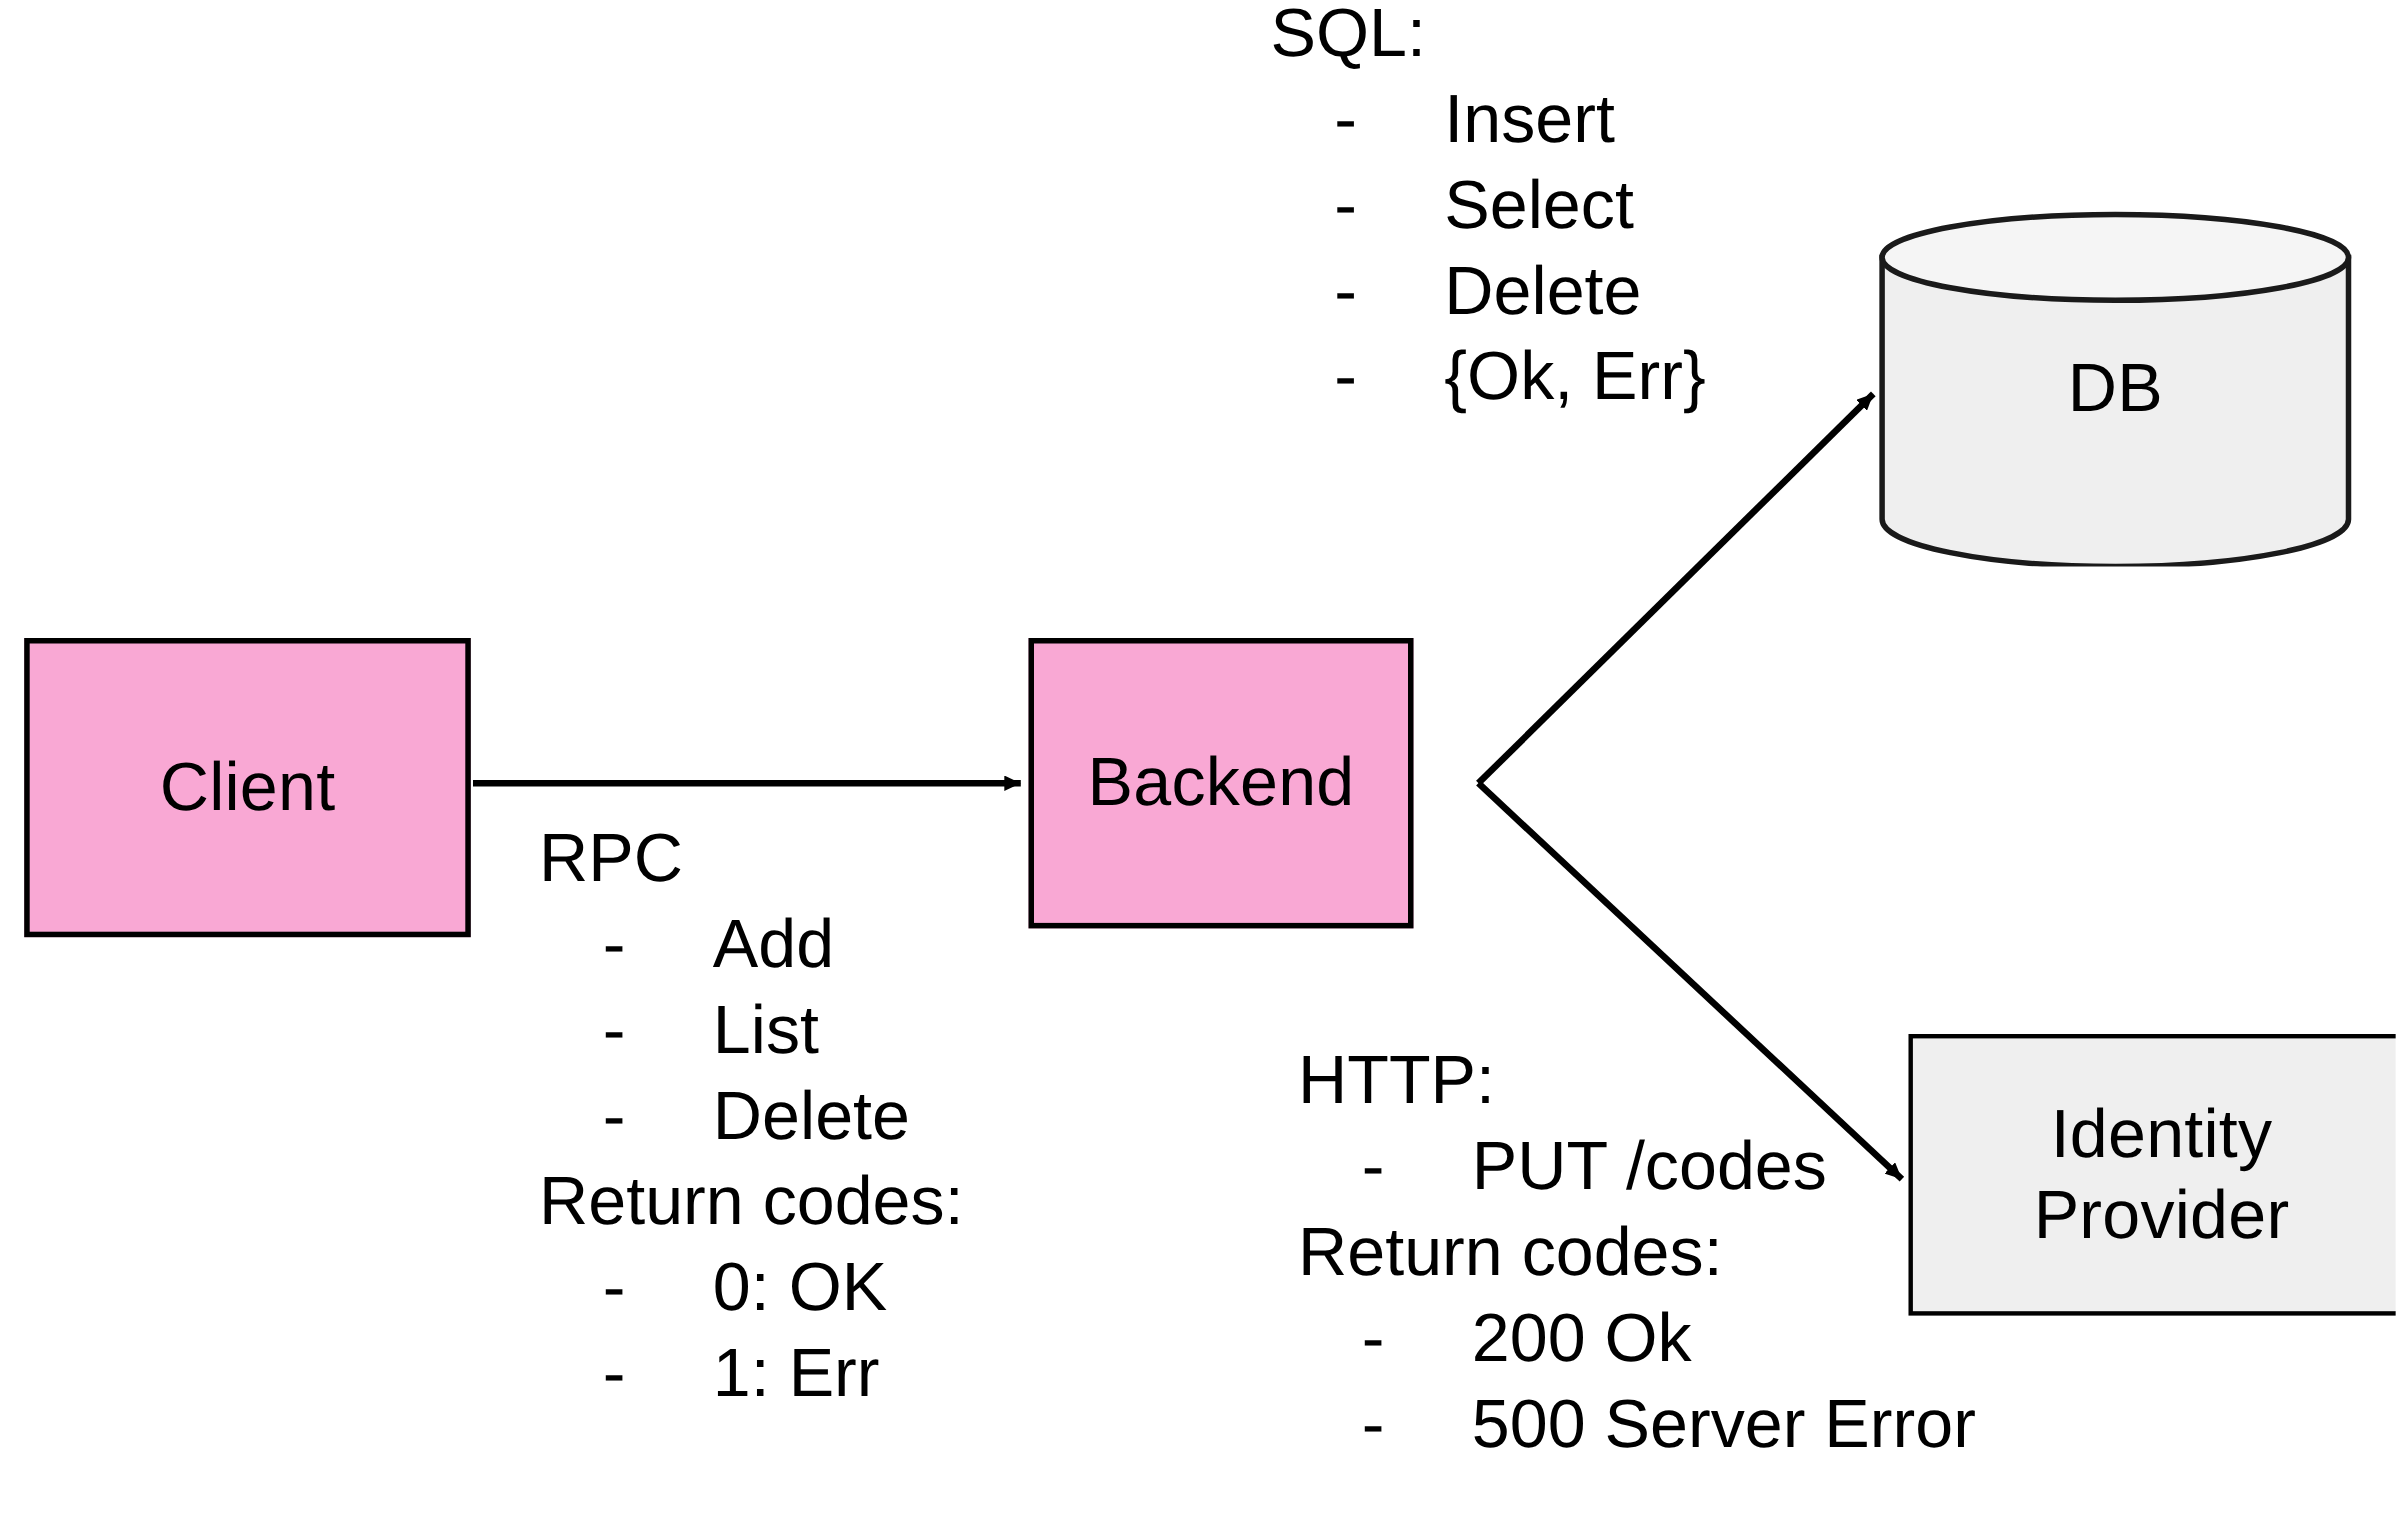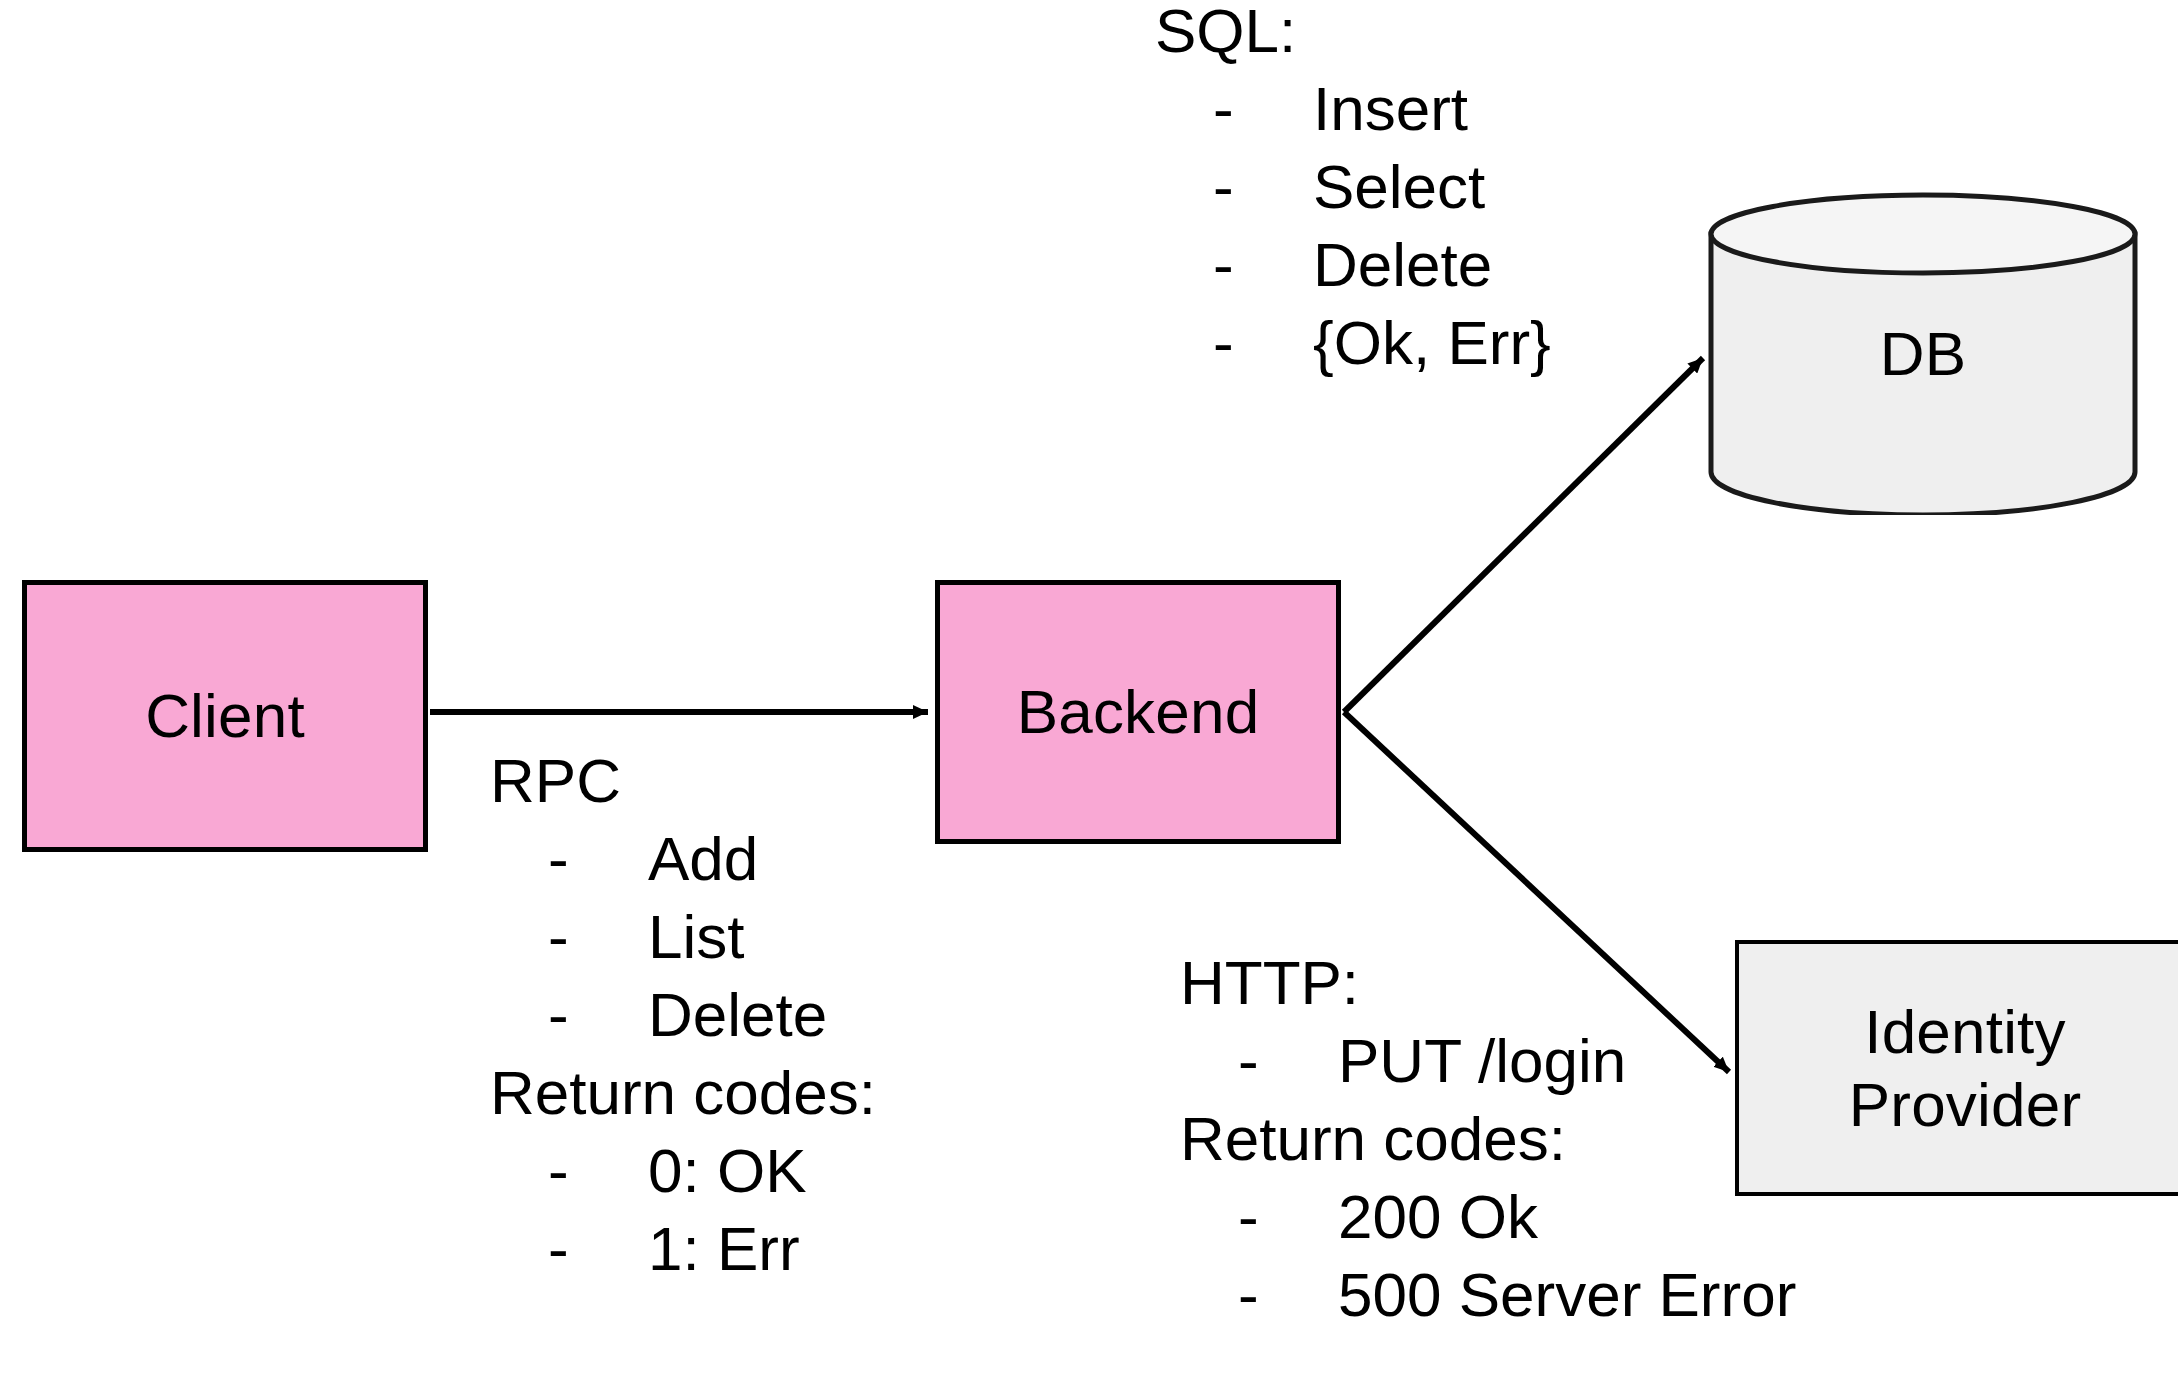--- a/index.html
+++ b/index.html
@@ -39,21 +39,21 @@
   }
   .box-yellow {
     background: #f9a8d4;
     border: 5px solid #000000;
   }
   .box-gray {
     background: #efefef;
     border: 4px solid #000000;
   }
   #client-node   { left: 22px;   top: 580px;  width: 406px; height: 272px; }
-  #backend-node  { left: 935px;  top: 580px;  width: 406px; height: 264px; }
+  #backend-node  { left: 935px;  top: 580px;  width: 350px; height: 264px; }
   #idp-node      { left: 1735px; top: 940px;  width: 460px; height: 256px; }
   #idp-node .node-label { line-height: 1.18; }
 
   
   #db-node {
     position: absolute;
     left: 1706px;
     top: 191px;
     width: 434px;
     height: 324px;
@@ -173,21 +173,21 @@
       <span class="dash">-</span><span class="txt">0: OK</span>
     </span>
     <span class="row">
       <span class="dash">-</span><span class="txt">1: Err</span>
     </span>
   </div>
 
   <div id="http-annot" class="annot">
     <span class="hdr">HTTP:</span>
     <span class="row">
-      <span class="dash">-</span><span class="txt">PUT /login</span>
+      <span class="dash">-</span><span class="txt">PUT /codes</span>
     </span>
     <span class="hdr">Return codes:</span>
     <span class="row">
       <span class="dash">-</span><span class="txt">200 Ok</span>
     </span>
     <span class="row">
       <span class="dash">-</span><span class="txt">500 Server Error</span>
     </span>
   </div>
 

